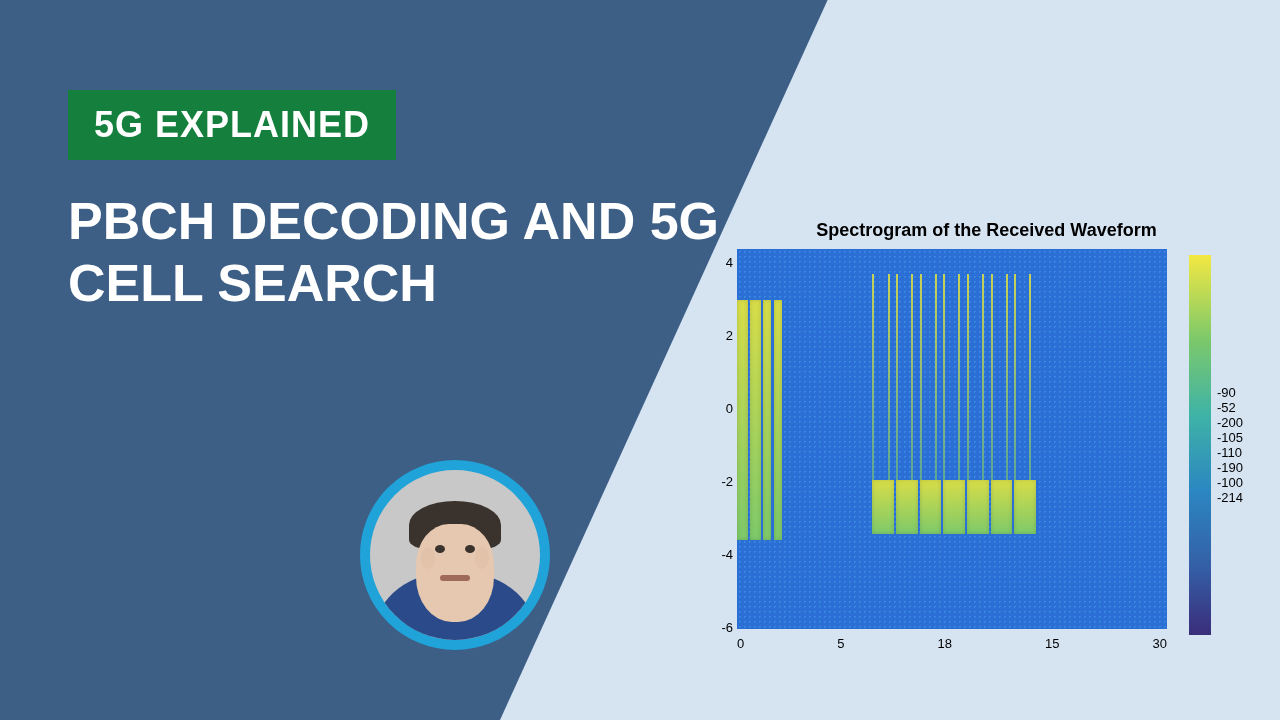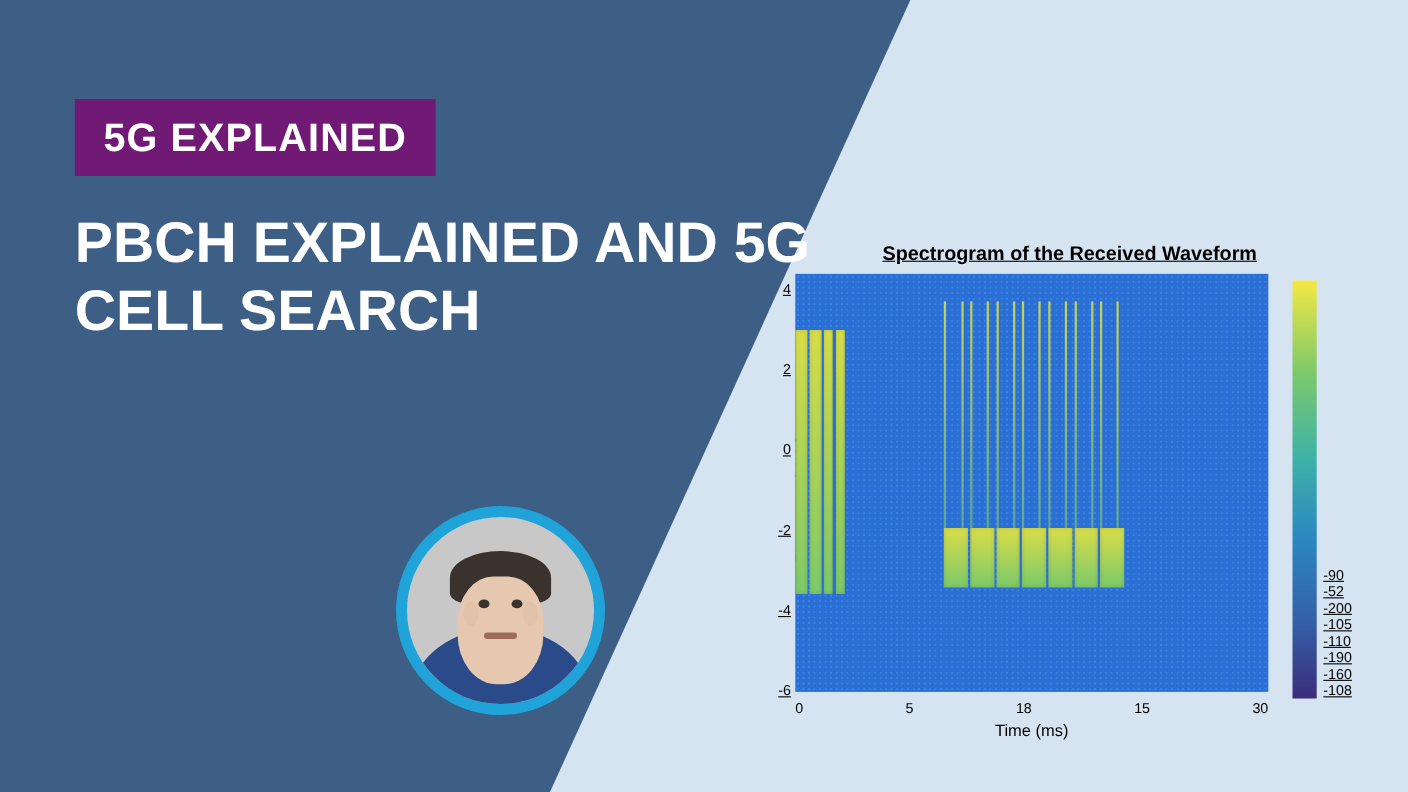--- a/index.html
+++ b/index.html
@@ -1,52 +1,52 @@
 <!DOCTYPE html>
 <html><head>
   <meta charset="utf-8">
   <style>
     * { margin: 0; padding: 0; box-sizing: border-box; }
     body { width: 1280px; height: 720px; overflow: hidden; font-family: Arial, Helvetica, sans-serif; position: relative; }
     .bg-left { position: absolute; left: 0; top: 0; width: 1280px; height: 720px; background: #3d5f86; z-index: 1; }
     .bg-right { position: absolute; right: 0; top: 0; width: 780px; height: 720px; background: #d6e4f2; z-index: 2; clip-path: polygon(42% 0, 100% 0, 100% 100%, 0 100%); }
-    .badge { position: absolute; left: 68px; top: 90px; background: #701a75; color: #fff; font-weight: 700; font-size: 36px; padding: 14px 26px; letter-spacing: 1px; z-index: 5; }
+    .badge { position: absolute; left: 68px; top: 90px; background: #15803d; color: #fff; font-weight: 700; font-size: 36px; padding: 14px 26px; letter-spacing: 1px; z-index: 5; }
     .title { position: absolute; left: 68px; top: 190px; color: #fff; font-weight: 700; font-size: 52px; line-height: 1.2; z-index: 5; max-width: 700px; }
     .avatar { position: absolute; left: 360px; top: 460px; width: 190px; height: 190px; border-radius: 50%; border: 10px solid #1fa3d8; background: #c8c8c8; z-index: 6; overflow: hidden; }
     .avatar-face { position: absolute; left: 50%; top: 32%; transform: translateX(-50%); width: 78px; height: 98px; background: #e6c8b0; border-radius: 42% 42% 46% 46%; }
     .avatar-hair { position: absolute; left: 50%; top: 18%; transform: translateX(-50%); width: 92px; height: 48px; background: #3a322c; border-radius: 50% 50% 20% 20%; }
     .avatar-ear-l { position: absolute; left: 30%; top: 45%; width: 14px; height: 22px; background: #e2c2a9; border-radius: 50%; }
     .avatar-ear-r { position: absolute; right: 30%; top: 45%; width: 14px; height: 22px; background: #e2c2a9; border-radius: 50%; }
     .avatar-eye-l { position: absolute; left: 38%; top: 44%; width: 10px; height: 8px; background: #3a322c; border-radius: 50%; }
     .avatar-eye-r { position: absolute; right: 38%; top: 44%; width: 10px; height: 8px; background: #3a322c; border-radius: 50%; }
     .avatar-mouth { position: absolute; left: 50%; top: 62%; transform: translateX(-50%); width: 30px; height: 6px; background: #a06a5a; border-radius: 4px; }
     .avatar-body { position: absolute; left: 50%; bottom: -30%; transform: translateX(-50%); width: 160px; height: 120px; background: #2a4a8a; border-radius: 50% 50% 0 0; }
-    .chart-area { position: absolute; right: 30px; top: 220px; width: 555px; height: 440px; z-index: 4; text-decoration: underline; }
+    .chart-area { position: absolute; right: 16px; top: 220px; width: 555px; height: 440px; z-index: 4; }
     .chart-title { text-align: center; font-weight: 700; font-size: 18px; color: #000; margin-bottom: 8px; }
     .plot-wrap { position: relative; width: 100%; height: calc(100% - 30px); display: flex; }
     .ylabel { position: absolute; left: -24px; top: 50%; transform: translateY(-50%) rotate(-90deg); font-size: 15px; color: #000; white-space: nowrap; }
     .yticks { width: 28px; height: 380px; display: flex; flex-direction: column; justify-content: space-between; font-size: 13px; text-align: right; color: #000; padding-right: 4px; margin-top: 6px; }
     .plot { position: relative; width: 430px; height: 380px; background: #2b6fd6; overflow: hidden; }
     .noise { position: absolute; inset: 0; background-image: radial-gradient(rgba(80,170,235,0.5) 1px, transparent 1px), radial-gradient(rgba(40,120,200,0.5) 1px, transparent 1px); background-size: 5px 5px, 7px 7px; background-position: 0 0, 3px 3px; opacity: 0.85; }
     .bar { position: absolute; background: linear-gradient(180deg, #d8dd48 0%, #7dc96a 100%); box-shadow: inset 0 0 4px rgba(0,0,0,0.15); }
     .line { position: absolute; width: 2px; background: linear-gradient(180deg, rgba(216,221,72,0.9), rgba(125,201,106,0.6)); }
     .xticks { position: absolute; left: 28px; bottom: 8px; width: 430px; display: flex; justify-content: space-between; font-size: 13px; color: #000; }
     .xlabel { position: absolute; left: 28px; bottom: -14px; width: 430px; text-align: center; font-size: 15px; color: #000; }
     .cbar-wrap { display: flex; margin-left: 22px; height: 380px; margin-top: 6px; }
     .cbar { width: 22px; height: 380px; background: linear-gradient(180deg, #f4e842 0%, #7dc96a 22%, #3fb3a6 42%, #2b87c1 62%, #345fa7 82%, #3b2d7a 100%); }
-    .cticks { display: flex; flex-direction: column; justify-content: flex-end; height: 380px; font-size: 13px; color: #000; padding-left: 6px; }
+    .cticks { display: flex; flex-direction: column; justify-content: center; height: 380px; font-size: 13px; color: #000; padding-left: 6px; }
   </style>
 </head>
 <body>
 
 <div class="bg-left"></div>
 <div class="bg-right"></div>
 
 <div class="badge">5G EXPLAINED</div>
-<div class="title">PBCH EXPLAINED AND 5G CELL SEARCH</div>
+<div class="title">PBCH DECODING AND 5G CELL SEARCH</div>
 
 <div class="avatar">
   <div class="avatar-body"></div>
   <div class="avatar-hair"></div>
   <div class="avatar-face"></div>
   <div class="avatar-ear-l"></div>
   <div class="avatar-ear-r"></div>
   <div class="avatar-eye-l"></div>
   <div class="avatar-eye-r"></div>
   <div class="avatar-mouth"></div>
@@ -94,26 +94,25 @@
       </div>
     <div class="cbar-wrap">
       <div class="cbar"></div>
       <div class="cticks" id="cticks">
           <span>-90</span>
           <span>-52</span>
           <span>-200</span>
           <span>-105</span>
           <span>-110</span>
           <span>-190</span>
-          <span>-160</span>
-          <span>-108</span>
+          <span>-100</span>
+          <span>-214</span>
         </div>
     </div>
     <div class="xticks" id="xticks">
         <span>0</span>
         <span>5</span>
         <span>18</span>
         <span>15</span>
         <span>30</span>
       </div>
-    <div class="xlabel">Time (ms)</div>
   </div>
 </div>
 
 </body></html>

